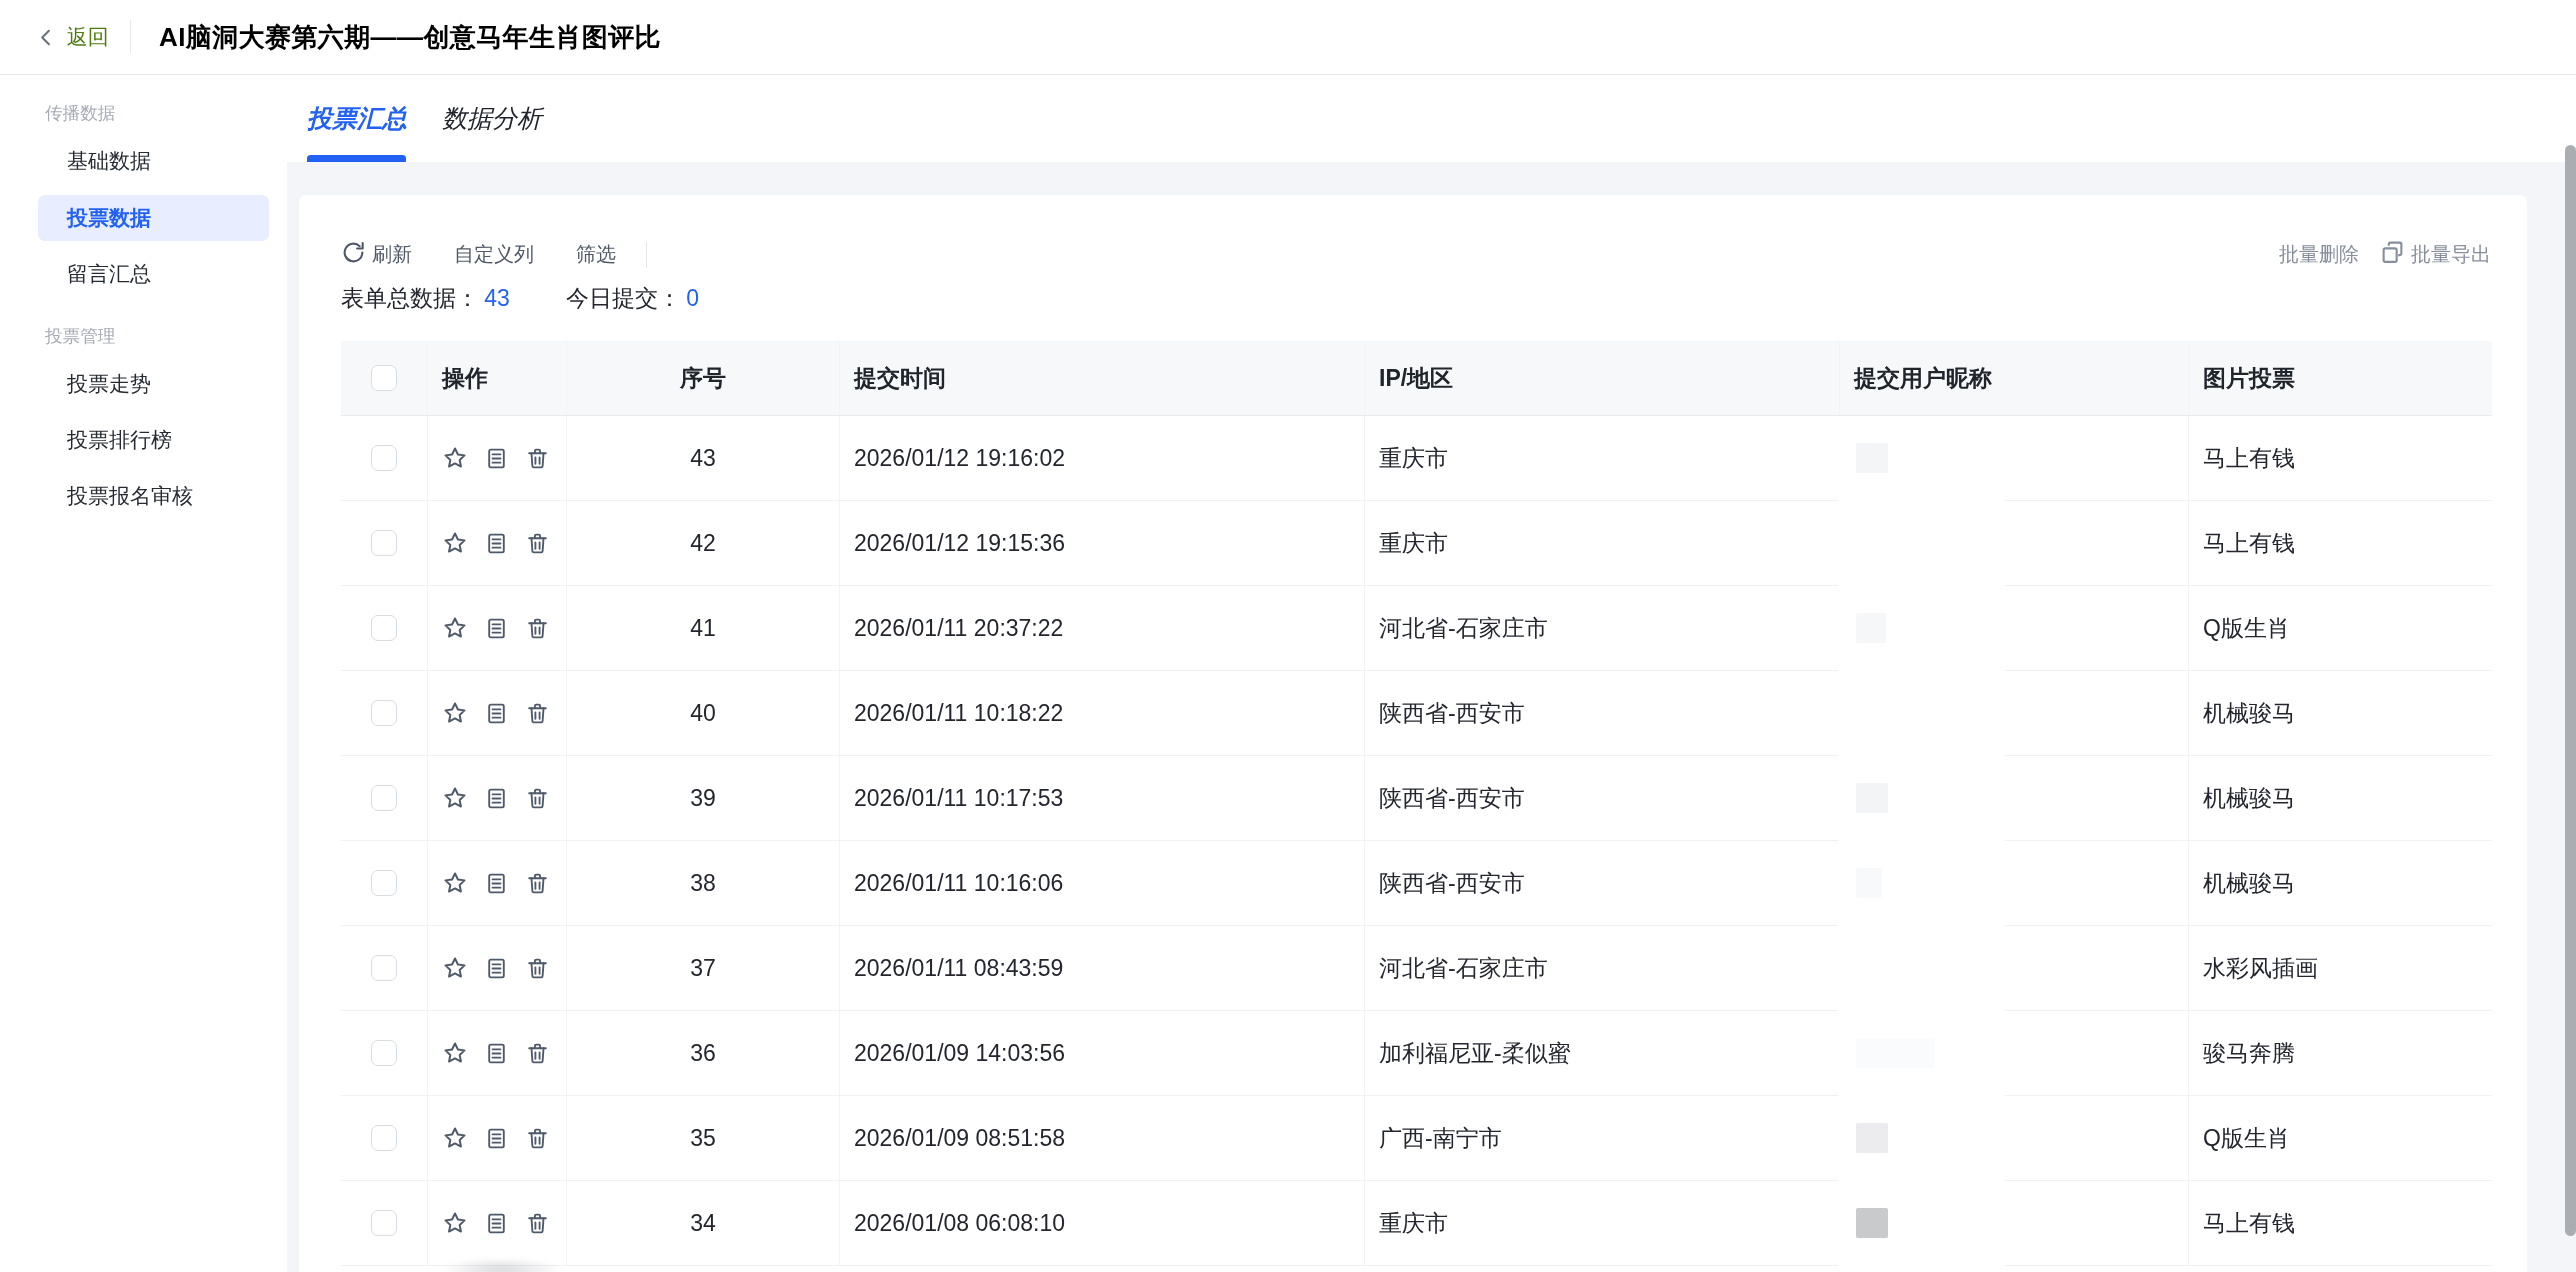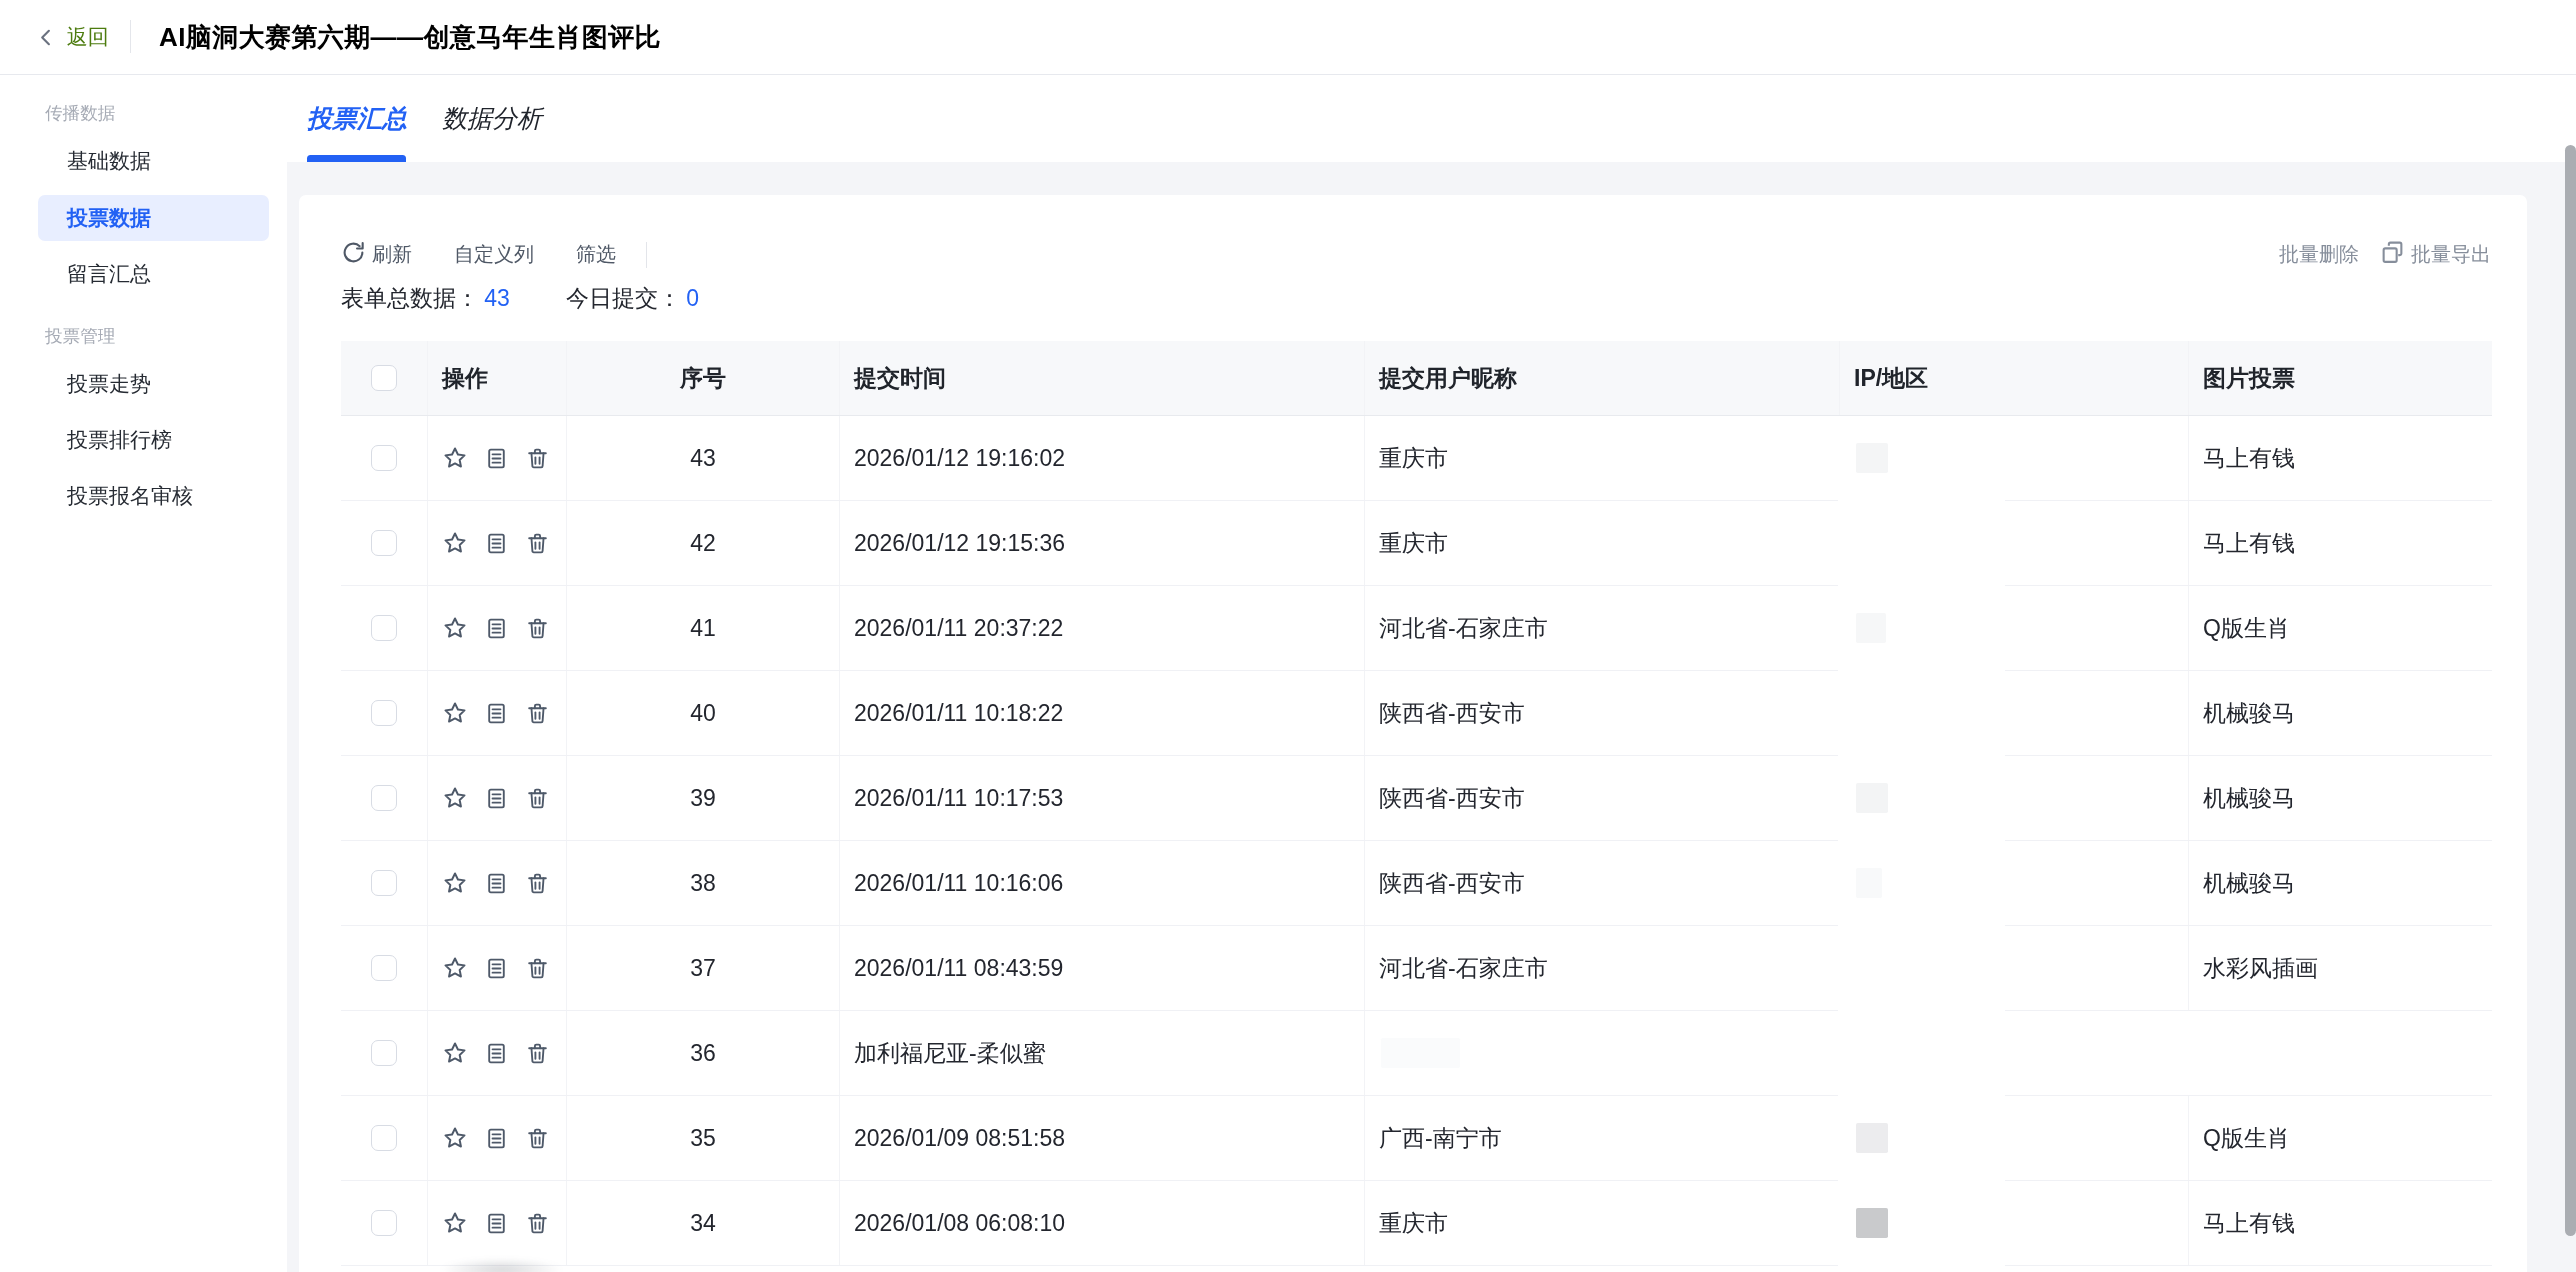--- a/index.html
+++ b/index.html
@@ -140,22 +140,22 @@
     </div>
 
     <div class="table">
       <div class="tr thead">
         <div class="td checkcell">
           <div class="checkbox"></div>
         </div>
         <div class="td" style="font-size:23px">操作</div>
         <div class="td center" style="font-size:23px">序号</div>
         <div class="td" style="font-size:23px">提交时间</div>
+        <div class="td" style="font-size:23px">IP/地区</div>
         <div class="td" style="font-size:23px">提交用户昵称</div>
-        <div class="td" style="font-size:23px">IP/地区</div>
         <div class="td" style="font-size:23px">图片投票</div>
       </div>
       <div class="tbody" id="tbody">
         <div class="redact-strip"></div>
       <div class="tr row">
     <div class="td checkcell">
       <div class="checkbox"></div>
     </div>
     <div class="td ops">
       <span class="icon-btn">
@@ -427,20 +427,21 @@
         <svg width="25" height="25" viewBox="0 0 24 24" fill="none" stroke="#4e5969" stroke-width="1.8" stroke-linecap="round" stroke-linejoin="round">
           <line x1="4" y1="7" x2="20" y2="7"></line>
           <path d="M9.5 7V4.8A1.3 1.3 0 0 1 10.8 3.5h2.4a1.3 1.3 0 0 1 1.3 1.3V7"></path>
           <path d="M6.2 7l.9 12.2a1.3 1.3 0 0 0 1.3 1.3h7.2a1.3 1.3 0 0 0 1.3-1.3L17.8 7"></path>
           <line x1="10" y1="11" x2="10" y2="17"></line>
           <line x1="14" y1="11" x2="14" y2="17"></line>
         </svg>
       </span>
     </div>
     <div class="td center">36</div>
+    <div class="td">2026/01/09 14:03:56</div>
     <div class="td">加利福尼亚-柔似蜜</div>
     <div class="td">
       <div class="redact-block" style="width: 79px; background: rgb(250, 251, 252);"></div>
     </div>
     <div class="td">骏马奔腾</div>
   </div>
           <div class="tr row">
     <div class="td checkcell">
       <div class="checkbox"></div>
     </div>

